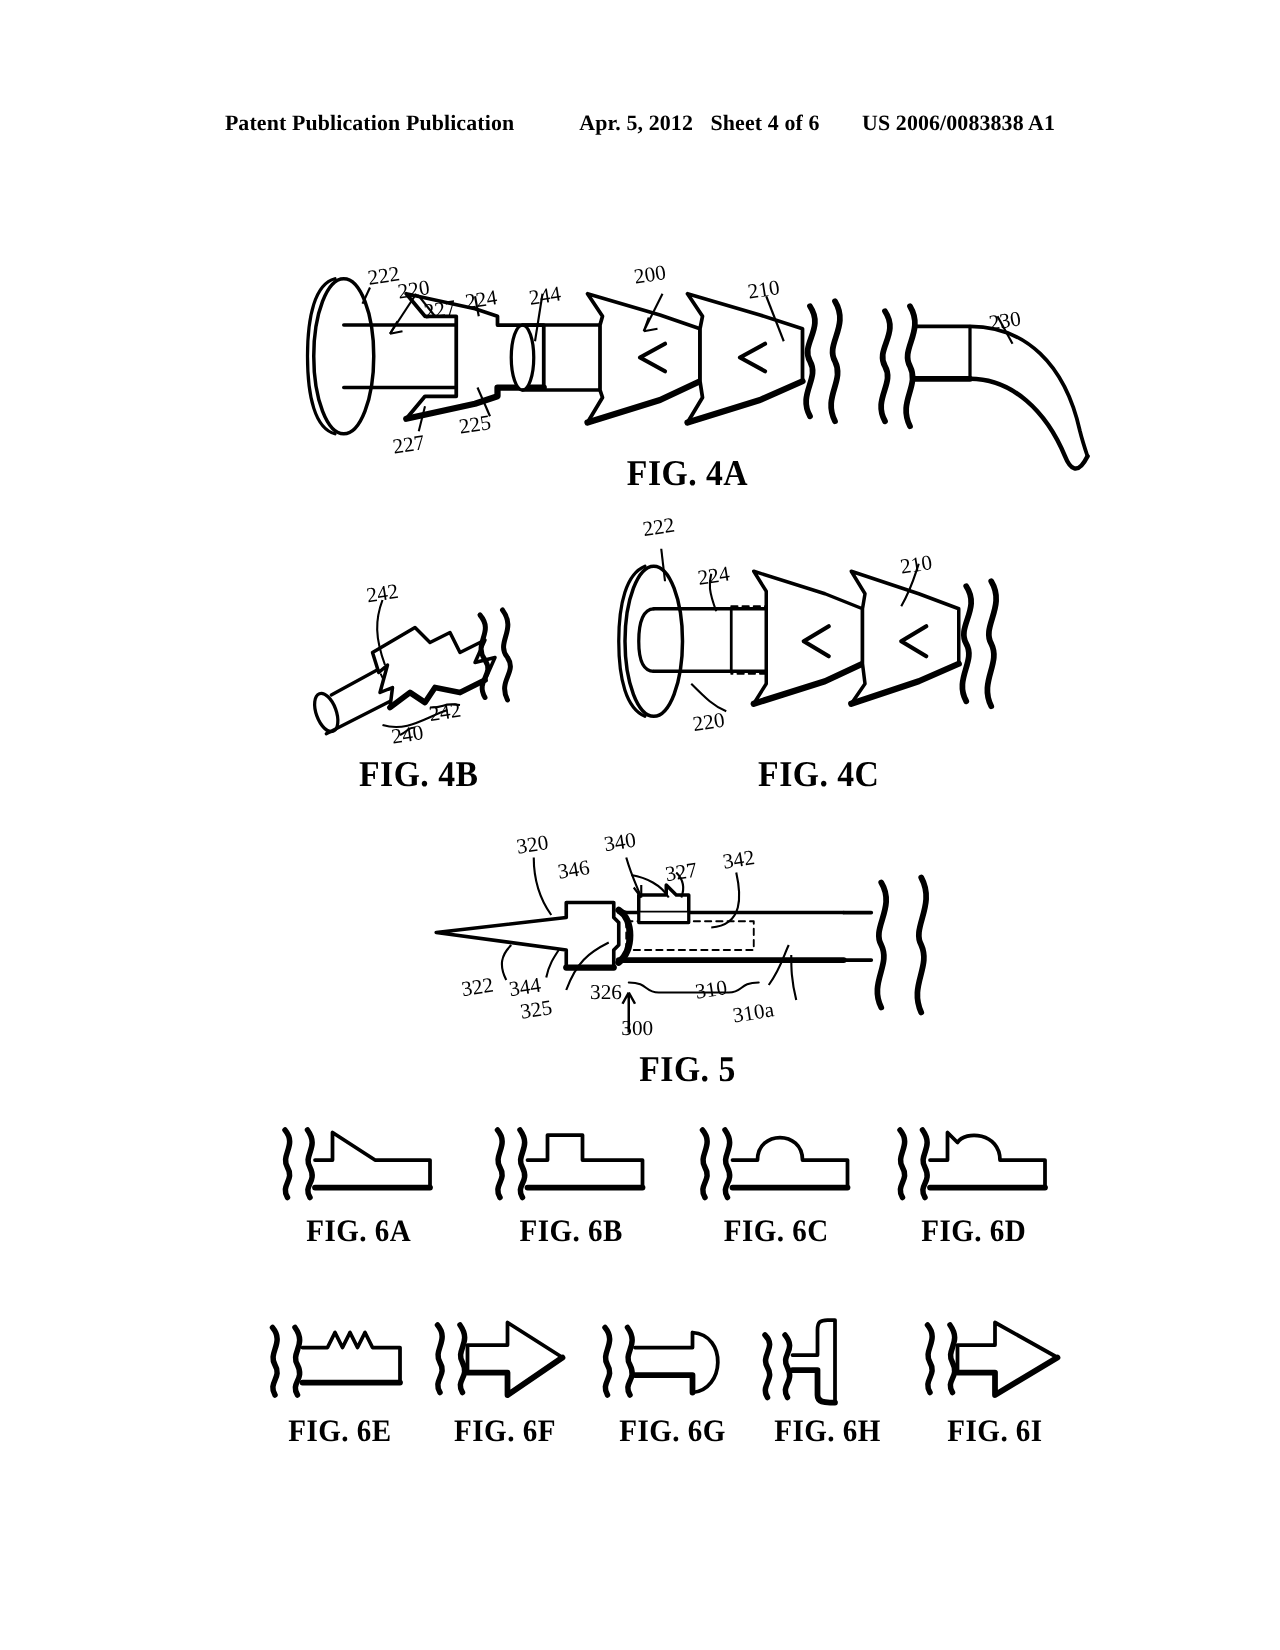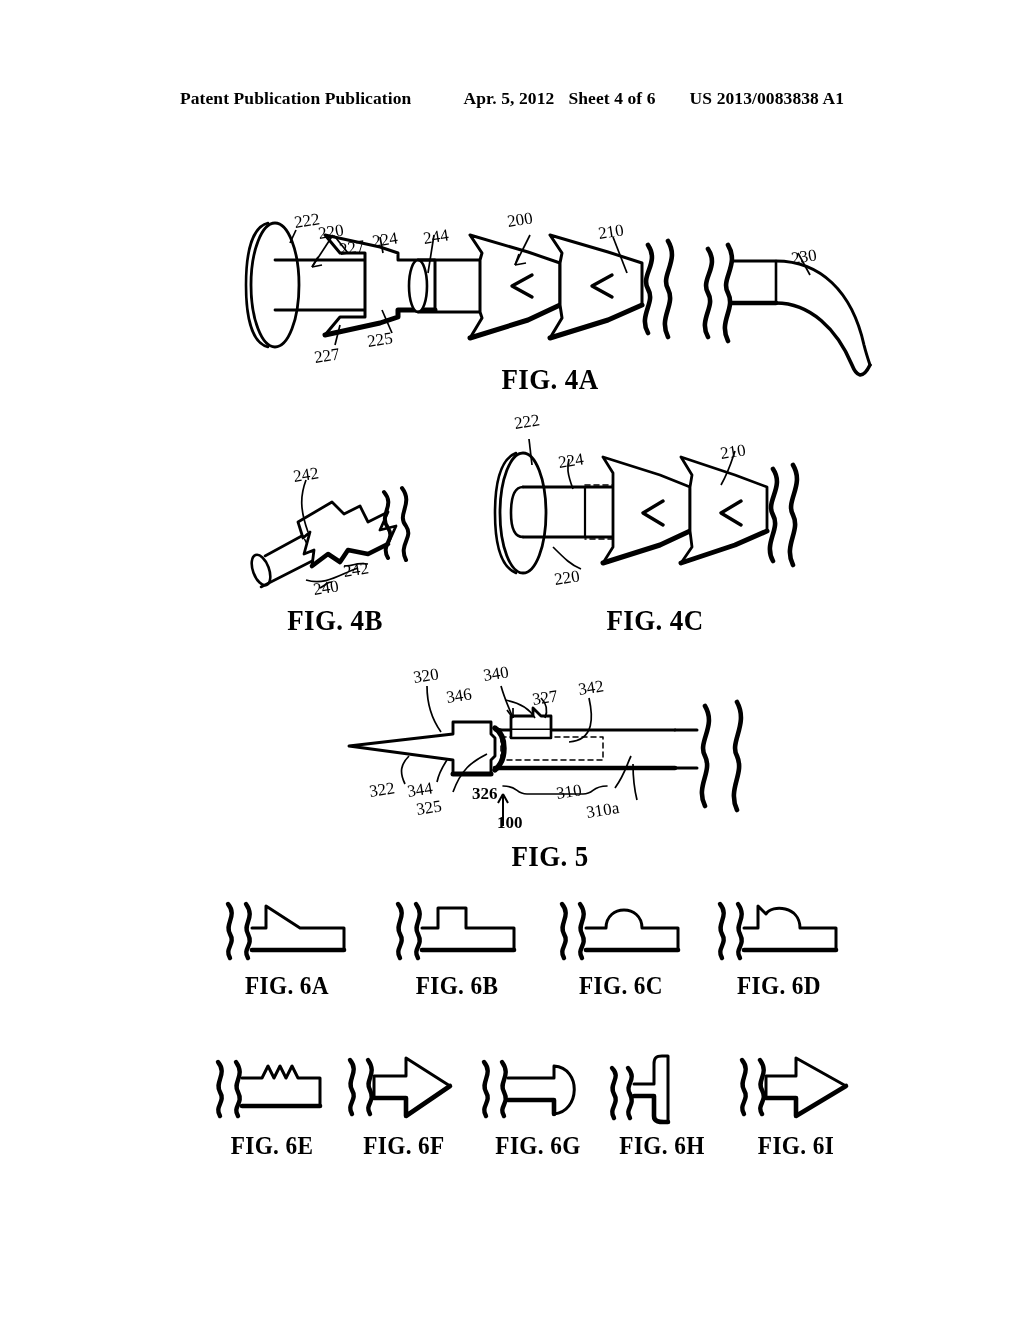--- a/index.html
+++ b/index.html
@@ -37,32 +37,32 @@
   .cap.small{font-size:25px;}
 
   
   .ref{
     position:absolute;
     font-family:"Liberation Serif", serif;
     font-size:17px;white-space:nowrap;
     transform:rotate(-9deg);
     transform-origin:left bottom;
   }
-  .ref.flat{transform:rotate(0deg);font-weight:bold;}
+  .ref.flat{transform:rotate(0deg);}
 </style>
 </head>
 <body>
 
 <div class="page">
 
   <div class="hdr">
     <span class="h1">Patent Publication Publication</span>
     <span class="h2">Apr. 5, 2012</span>
     <span class="h3">Sheet 4 of 6</span>
-    <span class="h4">US 2013/0083838 A1</span>
+    <span class="h4">US 2006/0083838 A1</span>
   </div>
 
   <div class="fig" style="left:230px;top:205px;">
     <svg width="670" height="190" viewBox="0 0 670 190">
       <g fill="none" stroke="#000" stroke-width="2.6" stroke-linejoin="round" stroke-linecap="round">
 
         <ellipse cx="45" cy="80" rx="24" ry="62" fill="#fff" stroke-width="2.8"></ellipse>
         <path d="M38 18 C22 22 16 48 16 80 C16 112 22 138 38 142"></path>
 
         <path d="M45 55 L135 55 M45 105 L135 105" stroke-width="2.8"></path>
@@ -249,21 +249,21 @@
 
   <div class="ref" style="left:415px;top:668px;">320</div>
   <div class="ref" style="left:485px;top:666px;">340</div>
   <div class="ref" style="left:448px;top:688px;">346</div>
   <div class="ref" style="left:534px;top:690px;">327</div>
   <div class="ref" style="left:580px;top:680px;">342</div>
   <div class="ref" style="left:371px;top:782px;">322</div>
   <div class="ref" style="left:409px;top:782px;">344</div>
   <div class="ref" style="left:418px;top:800px;">325</div>
   <div class="ref flat" style="left:472px;top:784px;">326</div>
-  <div class="ref flat" style="left:497px;top:813px;">100</div>
+  <div class="ref flat" style="left:497px;top:813px;">300</div>
   <div class="ref" style="left:558px;top:784px;">310</div>
   <div class="ref" style="left:588px;top:803px;">310a</div>
 
   <svg class="fig" style="left:345px;top:660px;pointer-events:none;" width="520" height="180">
     <g fill="none" stroke="#000" stroke-width="1.7">
       <path d="M96 72 C86 58 82 44 82 26"></path>
       <path d="M168 58 C164 48 160 40 156 26"></path>
         <path d="M168 58 L162 50 M168 58 L168 48"></path>
       <path d="M190 58 C184 48 172 42 160 40"></path>
       <path d="M200 58 C204 48 200 42 196 38"></path>

